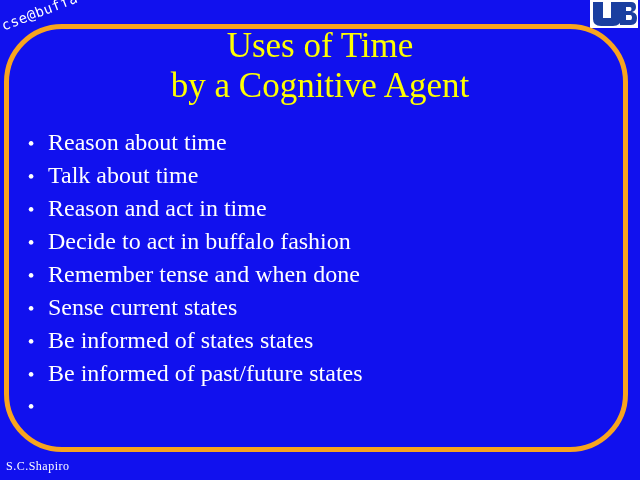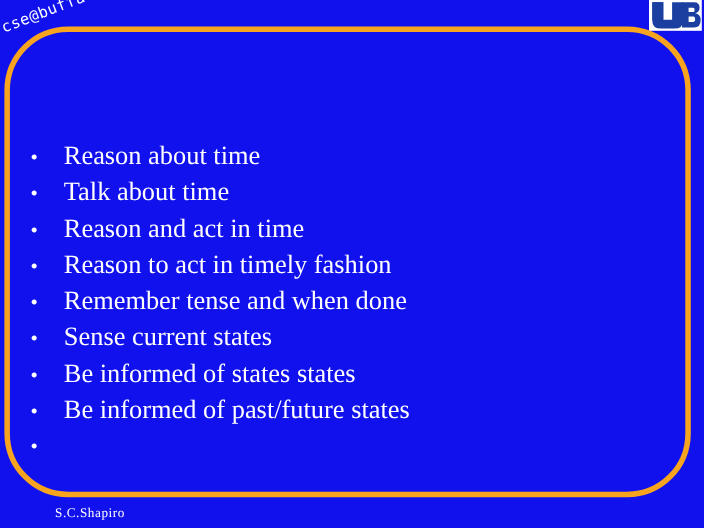--- a/index.html
+++ b/index.html
@@ -86,33 +86,31 @@
     width: 34px;
     flex: 0 0 34px;
     text-align: center;
     font-size: 19px;
     line-height: 33px;
     color: #ffffff;
   }
   .bullet-text {
     line-height: 33px;
     white-space: nowrap;
-    margin-left: 10px;
   }
 
   
   #footer {
     position: absolute;
     left: 6px;
     bottom: 6px;
     color: #ffffff;
     font-size: 12px;
     font-family: "Liberation Serif", "DejaVu Serif", serif;
     letter-spacing: 0.5px;
-    margin-left: 44px;
   }
 </style>
 </head>
 <body>
 
 <div id="slide">
 
   <div id="watermark">cse@buffalo</div>
 
   <div id="logo">
@@ -122,41 +120,45 @@
       <rect x="3" y="2" width="10" height="16" fill="#1a3fa0"></rect>
 
       <path d="M30 2 H41 Q46 2 46 7 Q46 11 42 12 Q47 13 47 18 Q47 25 41 25 H30 Z
                M36 7 V11 H40 Q41.5 11 41.5 9 Q41.5 7 40 7 Z
                M36 15 V20 H40.5 Q42 20 42 17.5 Q42 15 40.5 15 Z" fill="#1a3fa0" fill-rule="evenodd"></path>
     </svg>
   </div>
 
   <div id="frame"></div>
 
+  <div id="title">
+    <span class="tline">Uses of Time</span>
+    <span class="tline">by a Cognitive Agent</span>
+  </div>
 
   <div id="bullets">
 
     <div class="bullet-row">
       <span class="bullet-dot">•</span>
       <span class="bullet-text">Reason about time</span>
     </div>
 
     <div class="bullet-row">
       <span class="bullet-dot">•</span>
       <span class="bullet-text">Talk about time</span>
     </div>
 
     <div class="bullet-row">
       <span class="bullet-dot">•</span>
       <span class="bullet-text">Reason and act in time</span>
     </div>
 
     <div class="bullet-row">
       <span class="bullet-dot">•</span>
-      <span class="bullet-text">Reason to act in timely fashion</span>
+      <span class="bullet-text">Decide to act in buffalo fashion</span>
     </div>
 
     <div class="bullet-row">
       <span class="bullet-dot">•</span>
       <span class="bullet-text">Remember tense and when done</span>
     </div>
 
     <div class="bullet-row">
       <span class="bullet-dot">•</span>
       <span class="bullet-text">Sense current states</span>

